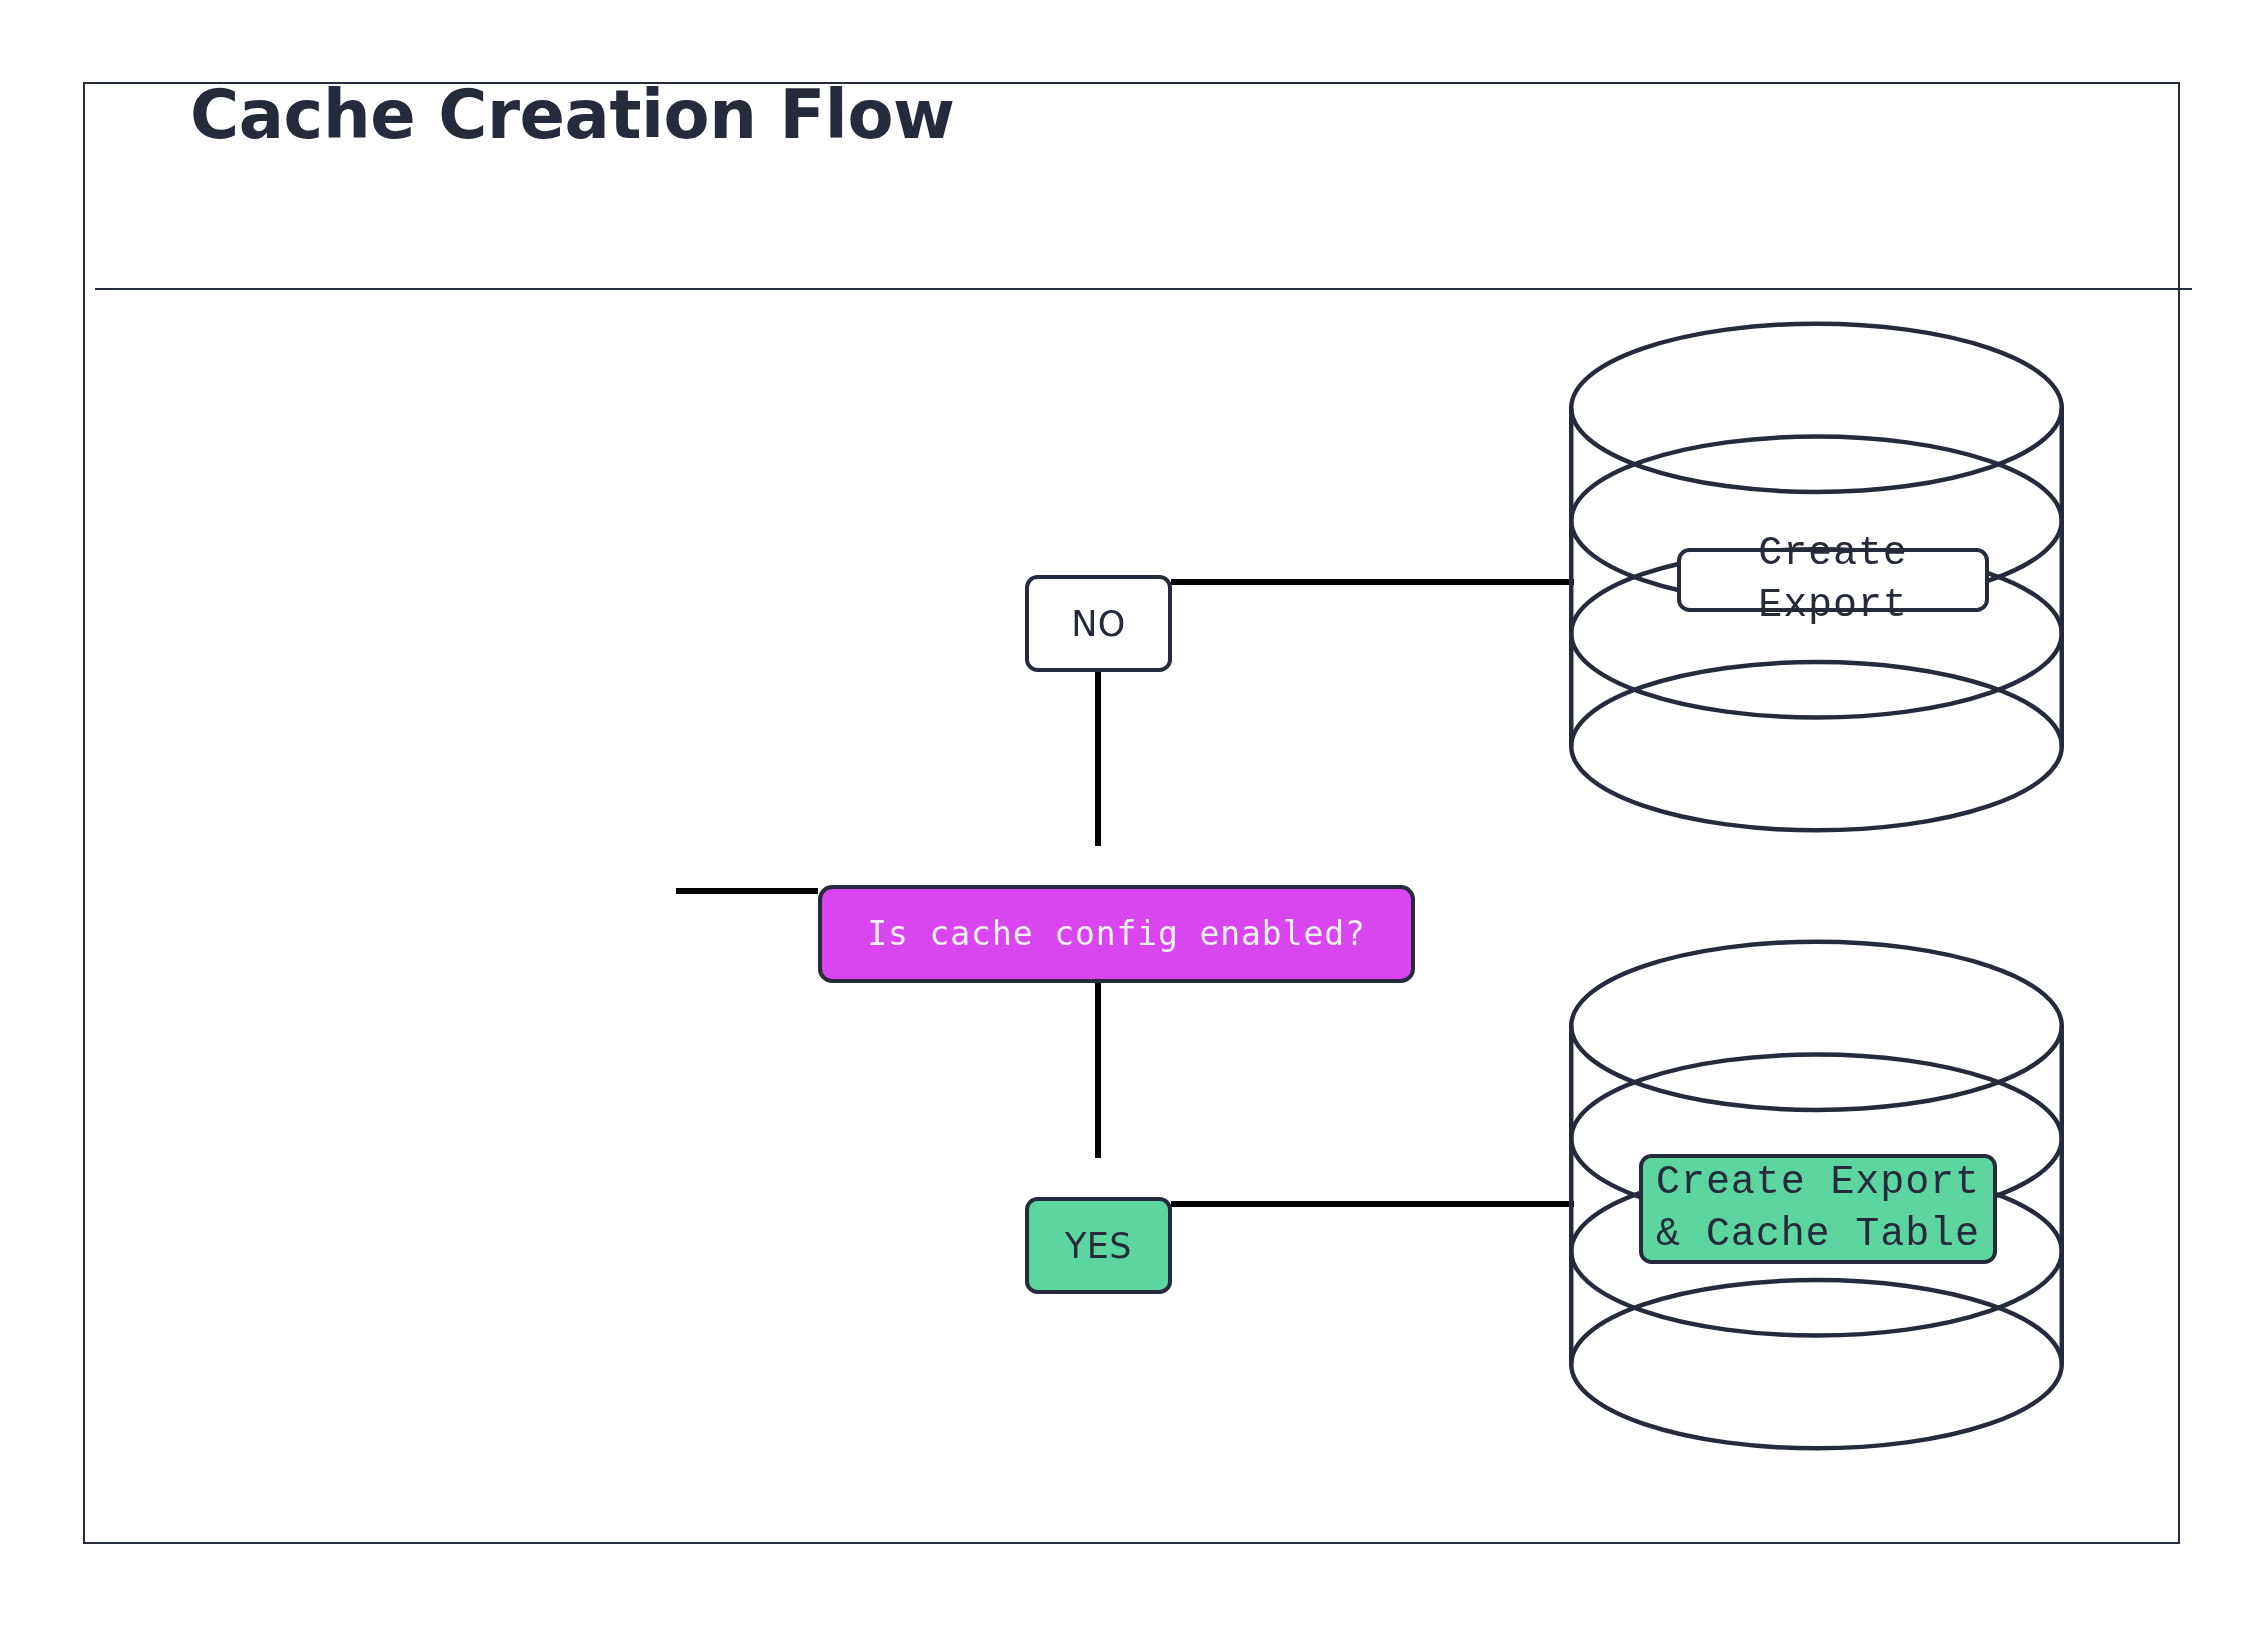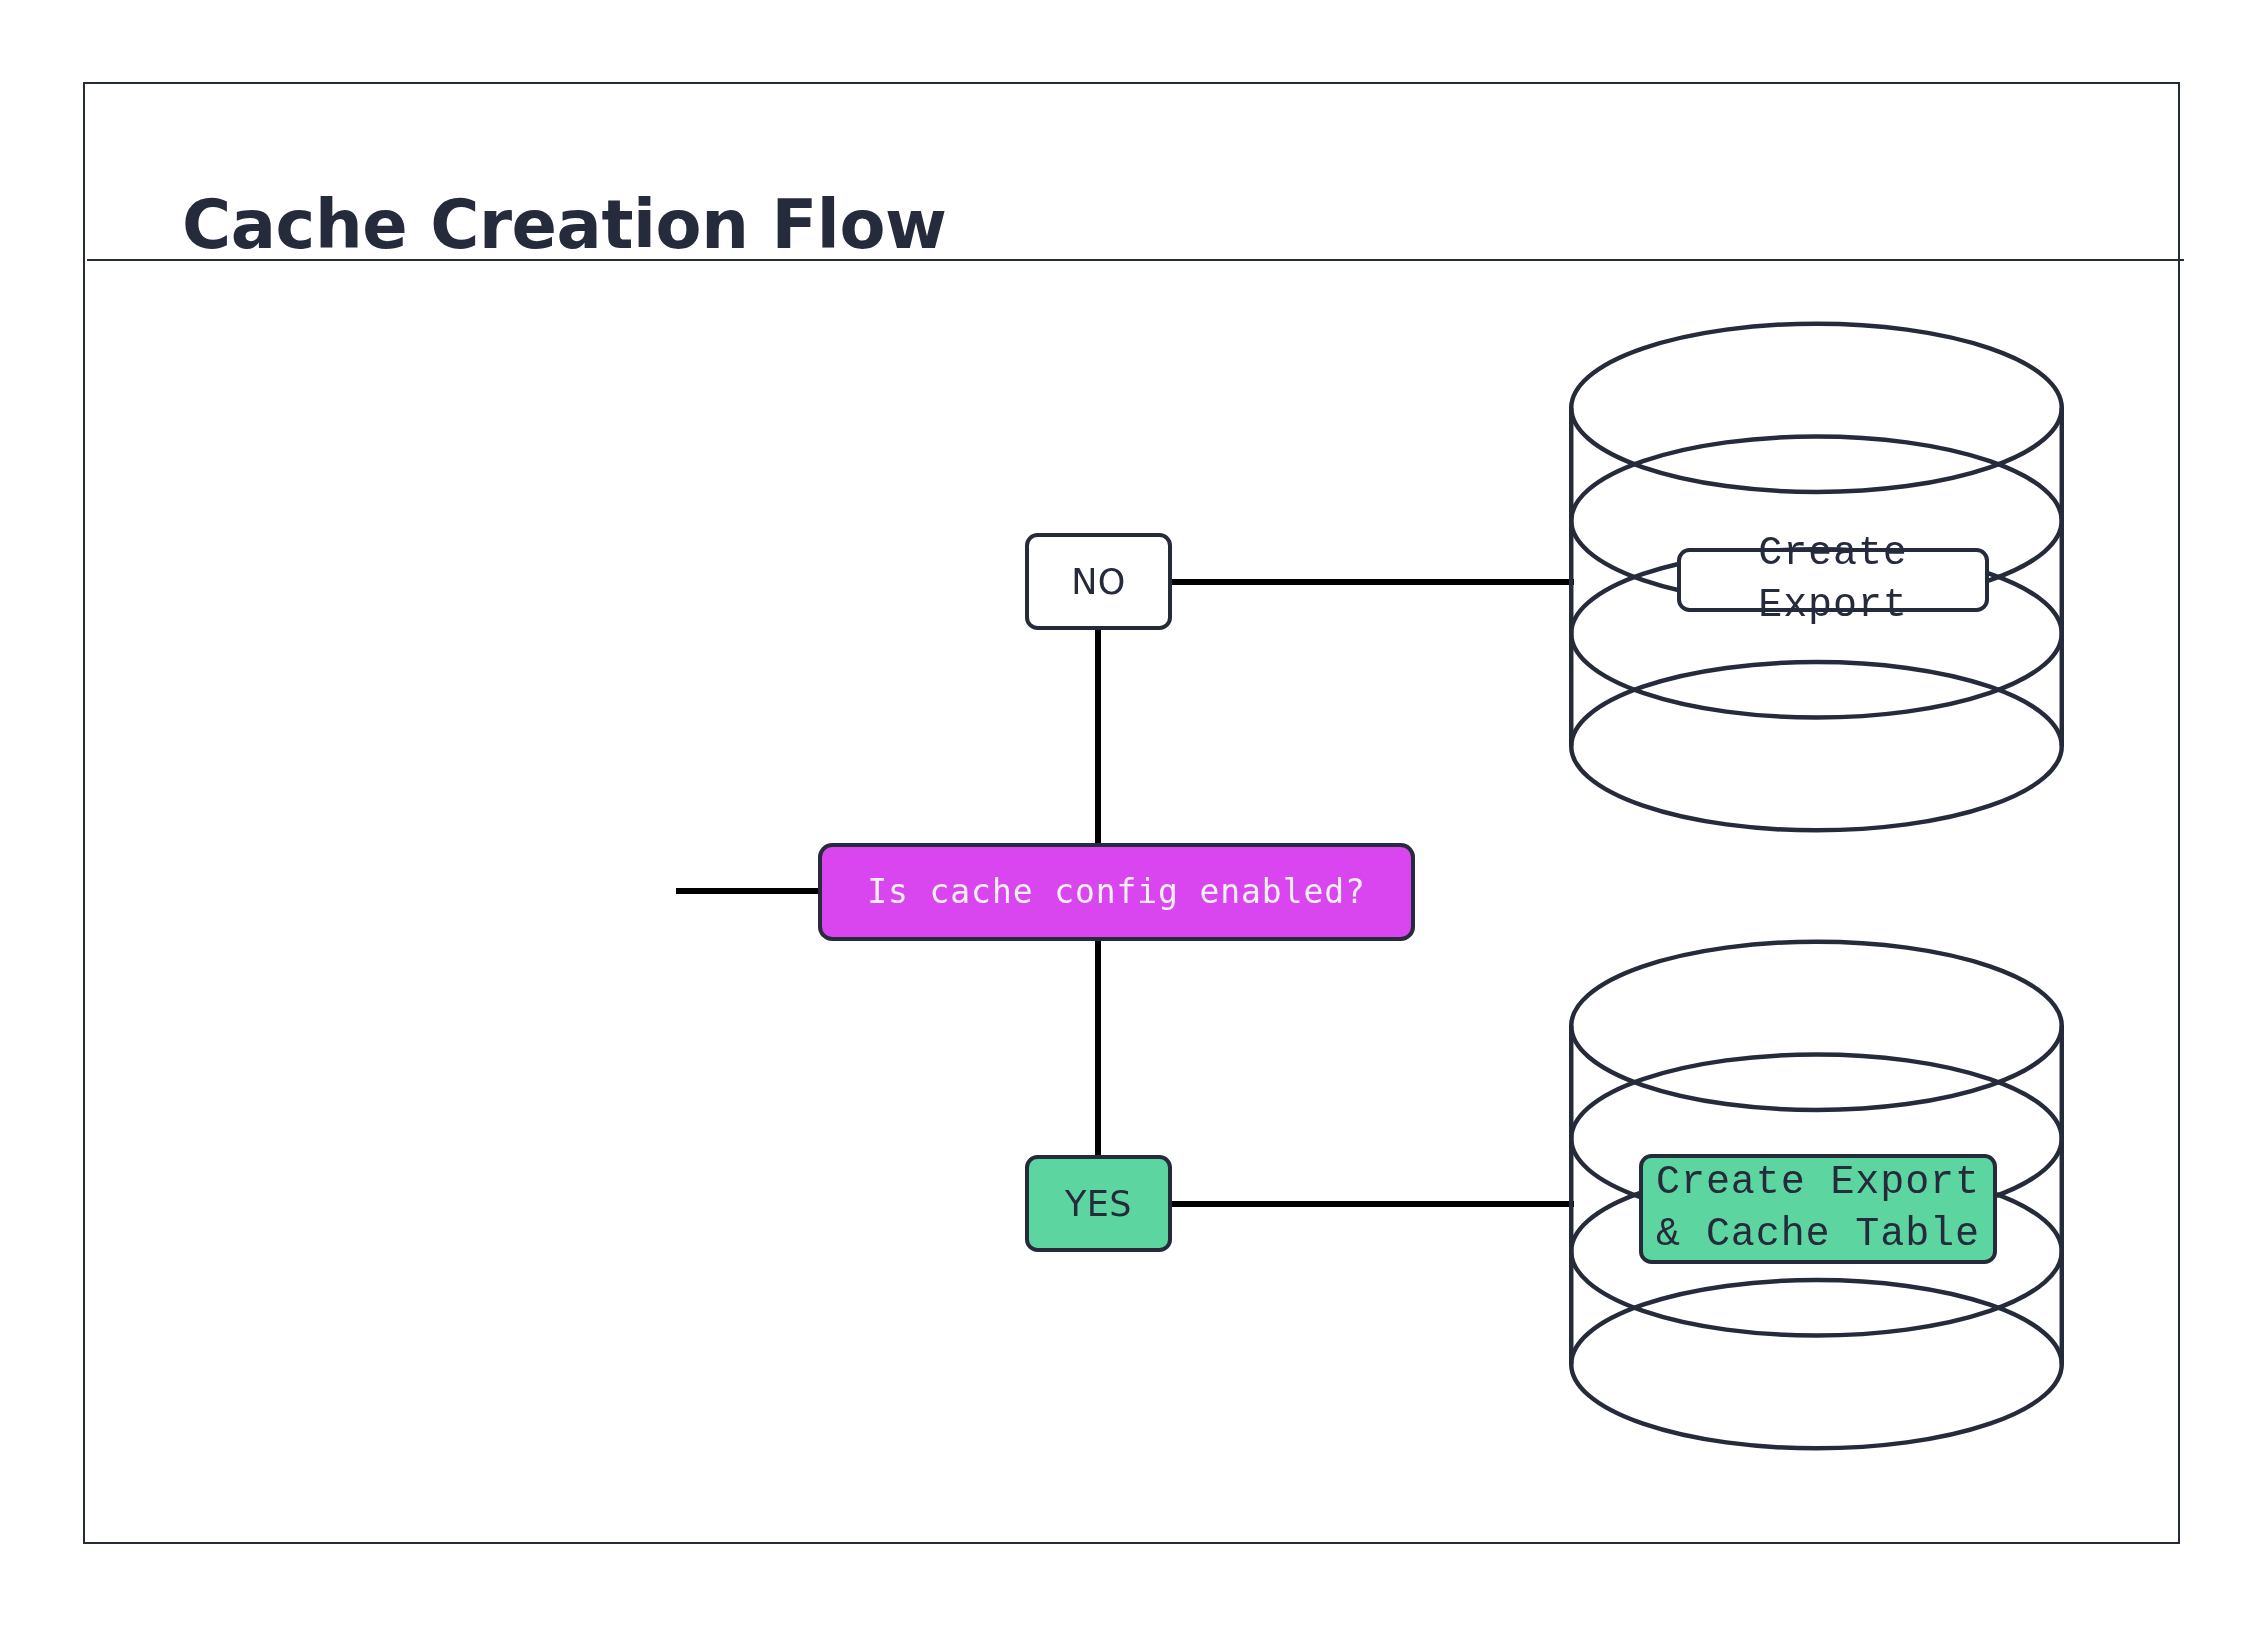--- a/index.html
+++ b/index.html
@@ -27,28 +27,28 @@
     left: 83px;
     top: 82px;
     width: 2097px;
     height: 1462px;
     border: 2.7px solid #262b3b;
     box-sizing: border-box;
     background: transparent;
   }
   .frame-header {
     position: absolute;
-    left: 87px;
+    left: 95px;
     top: 82px;
     width: 2097px;
-    height: 179px;
+    height: 208px;
     box-sizing: border-box;
     border-bottom: 2.7px solid #262b3b;
     display: flex;
-    align-items: flex-end;
+    align-items: flex-start;
   }
   .frame-title {
     margin-left: 95px;
     font-family: "DejaVu Sans", sans-serif;
     font-weight: bold;
     font-size: 67px;
     letter-spacing: -0.4px;
     color: #262b3b;
     line-height: 1;
     white-space: nowrap;
@@ -67,20 +67,21 @@
     position: absolute;
     box-sizing: border-box;
     border: 4.5px solid #262b3b;
     border-radius: 12.5px;
     display: flex;
     align-items: center;
     justify-content: center;
     text-align: center;
     background: #ffffff;
     color: #262b3b;
+    margin-top: 42px;
   }
   .node.mono {
     font-family: "DejaVu Sans Mono", monospace;
     font-size: 33px;
     letter-spacing: 0.9px;
     line-height: 1.28;
   }
   .node.sans {
     font-family: "DejaVu Sans", sans-serif;
     font-size: 35px;

